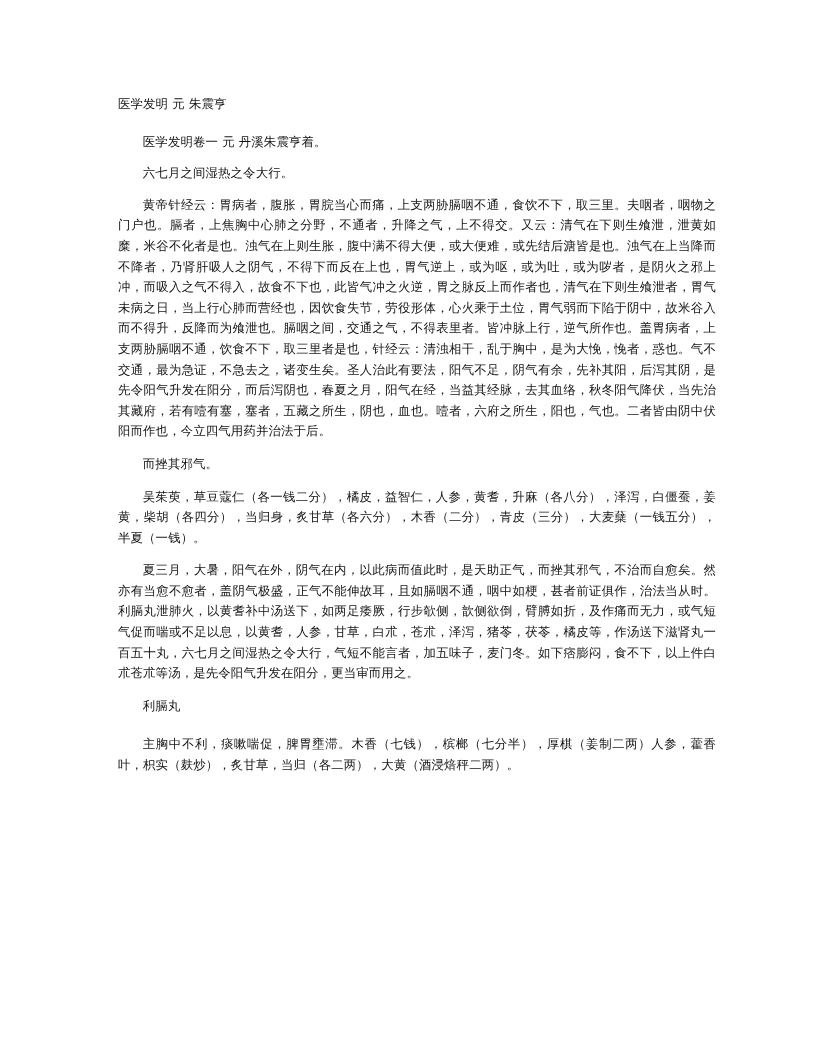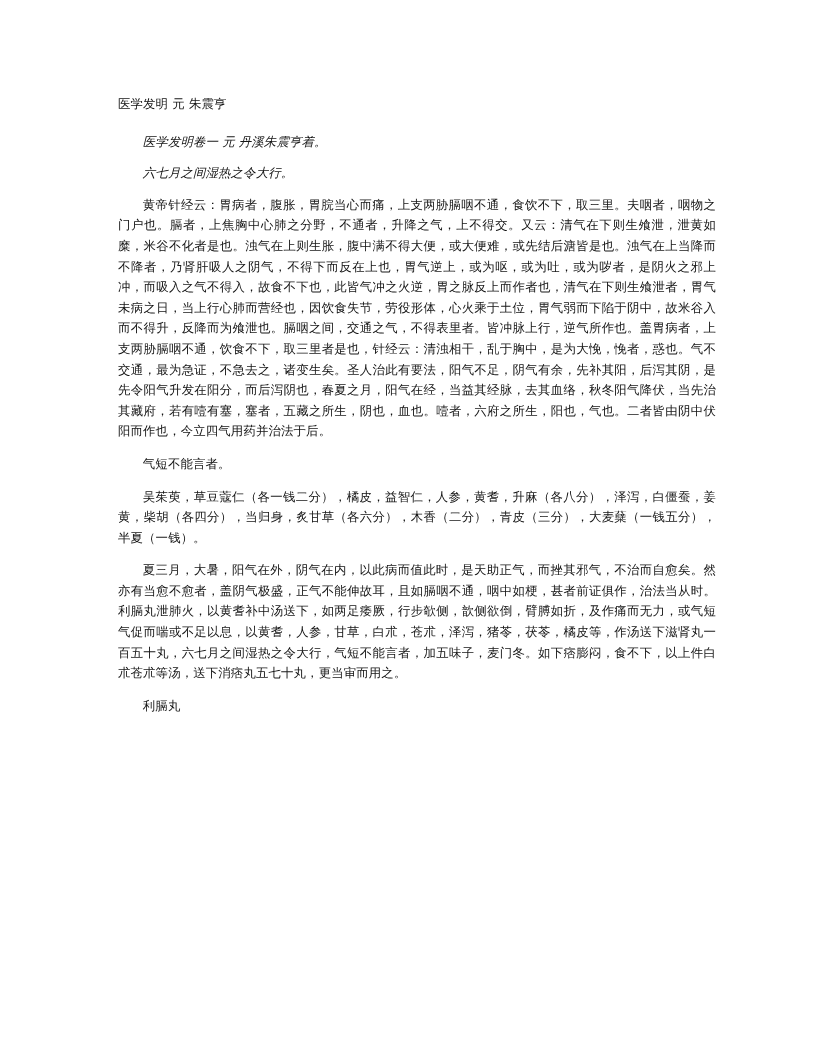--- a/index.html
+++ b/index.html
@@ -35,21 +35,20 @@
     letter-spacing: 0.15px;
     color: #141414;
     word-break: break-all;
   }
   .para.title-line {
     margin-bottom: 17px;
     text-indent: 0;
   }
   .para.indent {
     text-indent: 2em;
-    font-style: italic;
   }
   .para.heading {
     text-indent: 2em;
     margin-bottom: 18px;
   }
   .para.body {
     text-indent: 2em;
     margin-bottom: 12px;
   }
 </style>
@@ -61,24 +60,25 @@
 
     <p class="para title-line">医学发明  元  朱震亨</p>
 
     <p class="para indent">医学发明卷一  元  丹溪朱震亨着。</p>
 
     <p class="para indent">六七月之间湿热之令大行。</p>
 
     <p class="para body">黄帝针经云：胃病者，腹胀，胃脘当心而痛，上支两胁膈咽不通，食饮不下，取三里。夫咽者，咽物之门户也。膈者，上焦胸中心肺之分野，不通者，升降之气，上不得交。又云：清气在下则生飧泄，泄黄如糜，米谷不化者是也。浊气在上则生胀，腹中满不得大便，或大便难，或先结后溏皆是也。浊气在上当降而不降者，乃肾肝吸人之阴气，不得下而反在上也，胃气逆上，或为呕，或为吐，或为哕者，是阴火之邪上冲，而吸入之气不得入，故食不下也，此皆气冲之火逆，胃之脉反上而作者也，清气在下则生飧泄者，胃气未病之日，当上行心肺而营经也，因饮食失节，劳役形体，心火乘于土位，胃气弱而下陷于阴中，故米谷入而不得升，反降而为飧泄也。膈咽之间，交通之气，不得表里者。皆冲脉上行，逆气所作也。盖胃病者，上支两胁膈咽不通，饮食不下，取三里者是也，针经云：清浊相干，乱于胸中，是为大悗，悗者，惑也。气不交通，最为急证，不急去之，诸变生矣。圣人治此有要法，阳气不足，阴气有余，先补其阳，后泻其阴，是先令阳气升发在阳分，而后泻阴也，春夏之月，阳气在经，当益其经脉，去其血络，秋冬阳气降伏，当先治其藏府，若有噎有塞，塞者，五藏之所生，阴也，血也。噎者，六府之所生，阳也，气也。二者皆由阴中伏阳而作也，今立四气用药并治法于后。</p>
 
 
-    <p class="para body">气短不能言者。</p>
+    <p class="para body">而挫其邪气。</p>
 
     <p class="para body">吴茱萸，草豆蔻仁（各一钱二分），橘皮，益智仁，人参，黄耆，升麻（各八分），泽泻，白僵蚕，姜黄，柴胡（各四分），当归身，炙甘草（各六分），木香（二分），青皮（三分），大麦蘖（一钱五分），半夏（一钱）。</p>
 
 
-    <p class="para body">夏三月，大暑，阳气在外，阴气在内，以此病而值此时，是天助正气，而挫其邪气，不治而自愈矣。然亦有当愈不愈者，盖阴气极盛，正气不能伸故耳，且如膈咽不通，咽中如梗，甚者前证俱作，治法当从时。利膈丸泄肺火，以黄耆补中汤送下，如两足痿厥，行步欹侧，歆侧欲倒，臂膊如折，及作痛而无力，或气短气促而喘或不足以息，以黄耆，人参，甘草，白朮，苍朮，泽泻，猪苓，茯苓，橘皮等，作汤送下滋肾丸一百五十丸，六七月之间湿热之令大行，气短不能言者，加五味子，麦门冬。如下痞膨闷，食不下，以上件白朮苍朮等汤，送下消痞丸五七十丸，更当审而用之。</p>
+    <p class="para body">夏三月，大暑，阳气在外，阴气在内，以此病而值此时，是天助正气，而挫其邪气，不治而自愈矣。然亦有当愈不愈者，盖阴气极盛，正气不能伸故耳，且如膈咽不通，咽中如梗，甚者前证俱作，治法当从时。利膈丸泄肺火，以黄耆补中汤送下，如两足痿厥，行步欹侧，歆侧欲倒，臂膊如折，及作痛而无力，或气短气促而喘或不足以息，以黄耆，人参，甘草，白朮，苍朮，泽泻，猪苓，茯苓，橘皮等，作汤送下滋肾丸一百五十丸，六七月之间湿热之令大行，气短不能言者，加五味子，麦门冬。如下痞膨闷，食不下，以上件白朮苍朮等汤，是先令阳气升发在阳分，更当审而用之。</p>
 
     <p class="para heading">利膈丸</p>
 
+    <p class="para body">主胸中不利，痰嗽喘促，脾胃壅滞。木香（七钱），槟榔（七分半），厚棋（姜制二两）人参，藿香叶，枳实（麸炒），炙甘草，当归（各二两），大黄（酒浸焙秤二两）。</p>
 
   </div>
 </div>
 
 </body></html>

